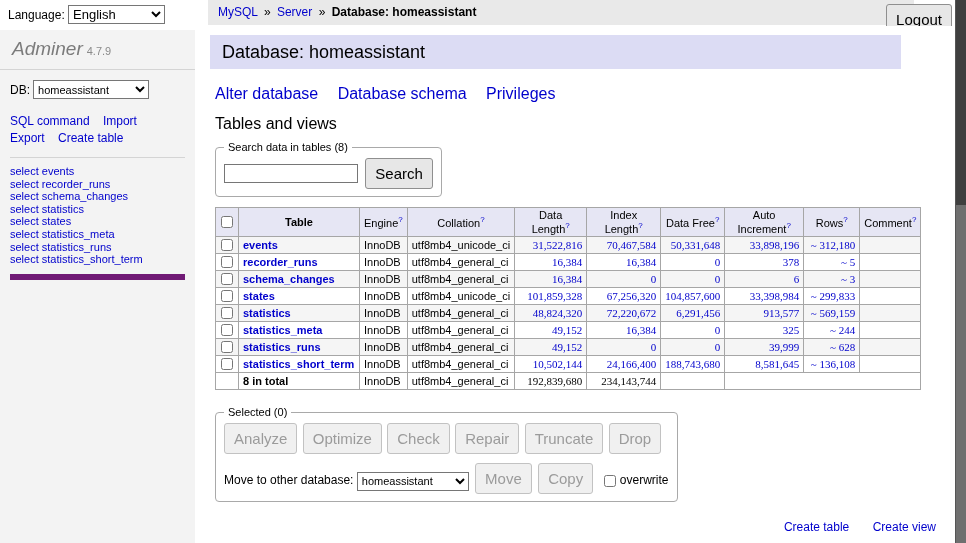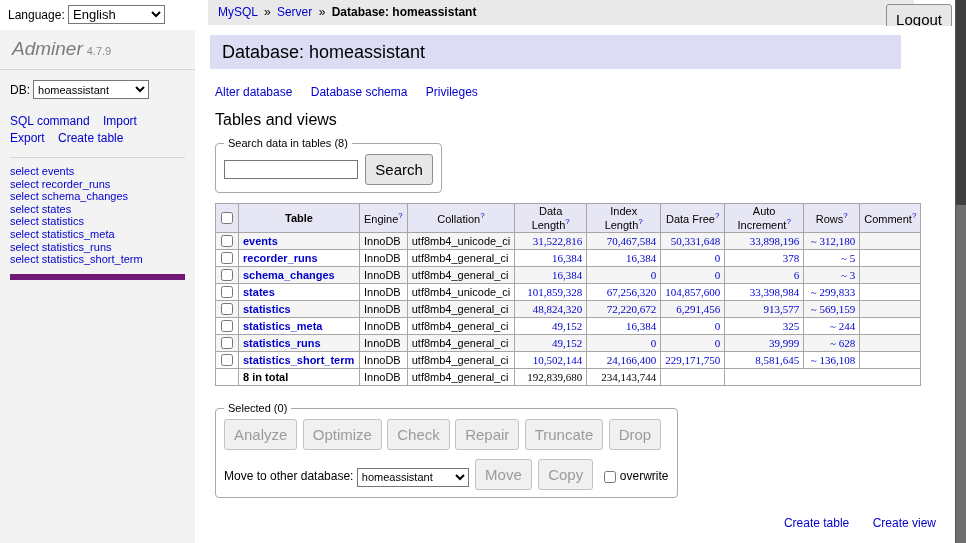--- a/index.html
+++ b/index.html
@@ -33,21 +33,21 @@
   .side-body { padding: 10px 10px 0 10px; font-size: 12px; }
   .db-row select { width: 116px; height: 19px; font-size: 11px; border: 1px solid #767676; background: #fff; font-family: inherit; margin-left: 3px; }
   .side-links { margin-top: 14px; line-height: 17px; }
   .side-links a { margin-right: 10px; }
   .side-tables { margin-top: 10px; padding: 7px 0 8px 0; border-top: 1px solid #d4d4d4; border-bottom: 6px solid #701a75; font-size: 11px; line-height: 12.6px; }
   .side-tables .tline { white-space: nowrap; }
 
   
   .content { position: absolute; left: 210px; top: 26px; width: 746px; height: 517px; overflow: hidden; background: #fff; }
   h2.db-title { margin: 9px 0 0 0; background: #dcdcf4; width: 691px; height: 34px; line-height: 34px; padding-left: 12px; font-size: 18px; font-weight: normal; }
-  .main-links { margin: 16px 0 0 5px; font-size: 12px; }
+  .main-links { margin: 16px 0 0 5px; font-size: 16px; }
   .main-links a { margin-right: 15px; }
   h3 { font-size: 16px; font-weight: normal; margin: 12px 0 0 5px; }
   fieldset { border: 1px solid #a9a9a9; border-radius: 4px; margin: 8px 0 0 5px; padding: 5px 8px 7px 8px; display: inline-block; font-size: 12px; }
   legend { font-size: 11px; padding: 0 4px; }
   .search-fs input[type=text] { width: 134px; height: 19px; border: 1px solid #767676; font-size: 11px; padding: 1px 3px; background: #fff; vertical-align: middle; }
   .search-fs button { margin-left: 4px; vertical-align: middle; }
 
   table.data { border-collapse: collapse; margin: 10px 0 0 5px; font-size: 11px; }
   table.data th, table.data td { border: 1px solid #a6a6a6; padding: 1px 4px; height: 17px; }
   table.data thead td, table.data thead th { background: #e6e6f4; text-align: center; font-weight: normal; }
@@ -116,22 +116,22 @@
       </div>
       <div>
         <a>Export</a>
         <a>Create table</a>
       </div>
     </div>
     <div class="side-tables">
       <div class="tline"><a>select</a> <a>events</a></div>
       <div class="tline"><a>select</a> <a>recorder_runs</a></div>
       <div class="tline"><a>select</a> <a>schema_changes</a></div>
+      <div class="tline"><a>select</a> <a>statistics</a></div>
       <div class="tline"><a>select</a> <a>states</a></div>
-      <div class="tline"><a>select</a> <a>statistics</a></div>
       <div class="tline"><a>select</a> <a>statistics_meta</a></div>
       <div class="tline"><a>select</a> <a>statistics_runs</a></div>
       <div class="tline"><a>select</a> <a>statistics_short_term</a></div>
     </div>
   </div>
 </div>
 
 <div class="content">
   <h2 class="db-title">Database: homeassistant</h2>
 
@@ -249,21 +249,21 @@
         <td class="c-rows num">~ 628</td>
         <td class="c-comm"></td>
       </tr>
       <tr>
         <td class="c-check"><input type="checkbox" style=""></td>
         <td class="c-name"><a class="tname">statistics_short_term</a></td>
         <td class="c-engine">InnoDB</td>
         <td class="c-coll">utf8mb4_general_ci</td>
         <td class="c-dlen num">10,502,144</td>
         <td class="c-ilen num">24,166,400</td>
-        <td class="c-free num">229,171,750</td>
+        <td class="c-free num">188,743,680</td>
         <td class="c-auto num">8,581,645</td>
         <td class="c-rows num">~ 136,108</td>
         <td class="c-comm"></td>
       </tr>
     </tbody>
     <tfoot>
       <tr>
         <td class="c-check"></td>
         <td class="c-name total-label">8 in total</td>
         <td class="c-engine">InnoDB</td>

